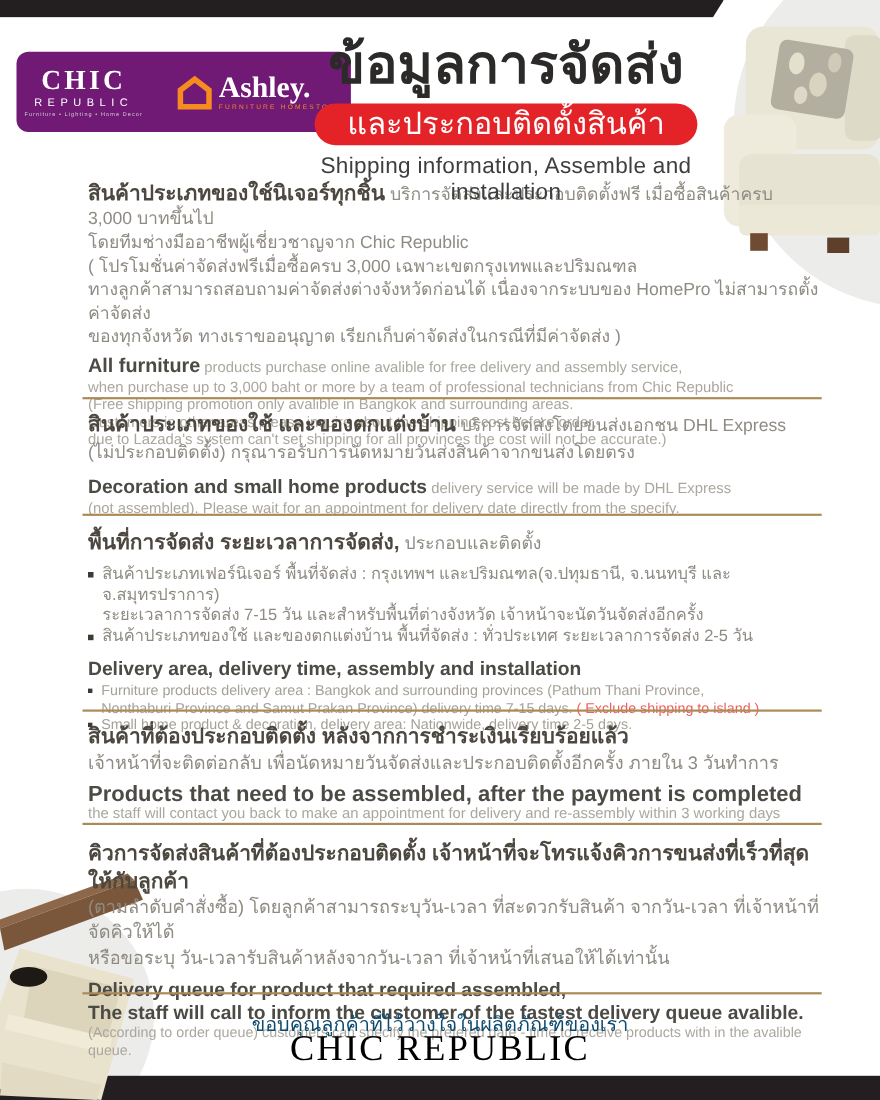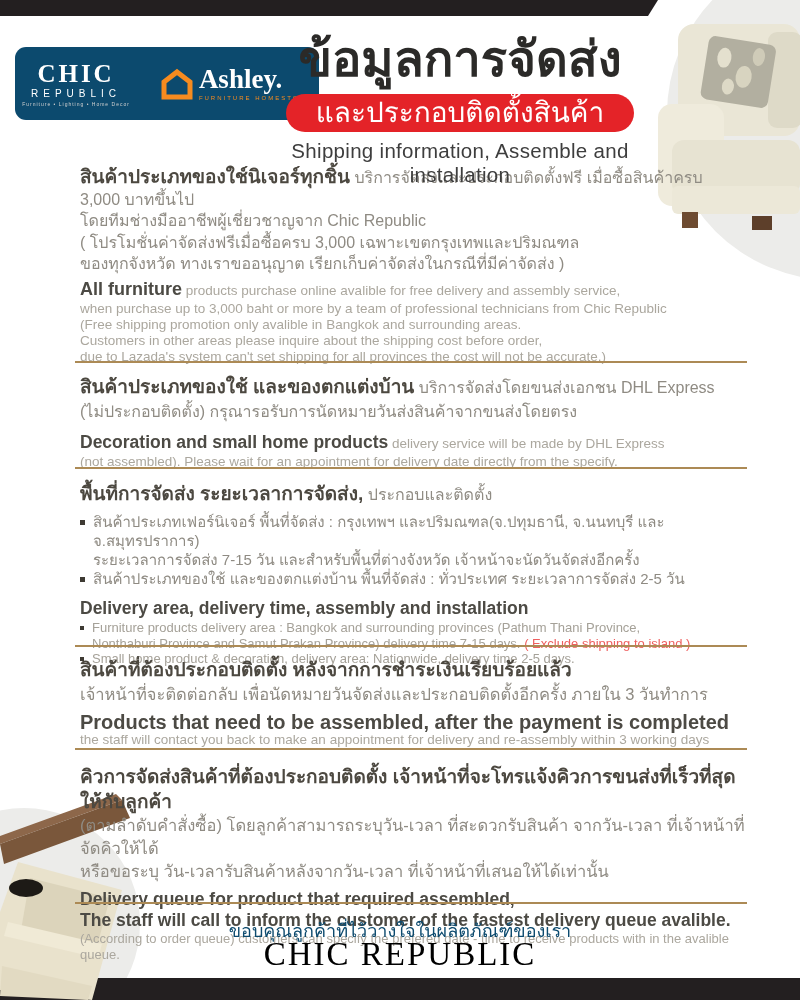--- a/index.html
+++ b/index.html
@@ -11,21 +11,21 @@
              clip-path: polygon(0 0, 100% 0, calc(100% - 10px) 100%, 0 100%); z-index: 5; }
   .bottom-bar { position: absolute; left: 0; top: 978px; width: 800px; height: 22px; background: #231f20; z-index: 2; }
   .circle-tr { position: absolute; width: 332px; height: 332px; border-radius: 50%;
                background: #ececea; top: -52px; left: 667px; z-index: 1; }
   .circle-bl { position: absolute; width: 232px; height: 232px; border-radius: 50%;
                background: #ececea; top: 808px; left: -92px; z-index: 1; }
   .sofa { position: absolute; top: 18px; right: 0; z-index: 2; }
   .shelf { position: absolute; top: 790px; left: 0; z-index: 3; }
 
   
-  .logo-box { position: absolute; left: 15px; top: 47px; width: 304px; height: 73px; background: #0c4a6e;
+  .logo-box { position: absolute; left: 15px; top: 47px; width: 304px; height: 73px; background: #701a75;
               border-radius: 11px; display: flex; align-items: center; justify-content: center; gap: 30px; z-index: 6; }
   .chic-logo { text-align: center; color: #fff; line-height: 1; }
   .chic-name { font-family: "Liberation Serif", "DejaVu Serif", serif; font-size: 25px; letter-spacing: 3px; font-weight: 700; }
   .chic-sub  { font-size: 10px; letter-spacing: 5px; margin-top: 3px; }
   .chic-tag  { font-size: 5px; letter-spacing: 1px; margin-top: 3px; color: #cfcfcf; }
   .ashley-logo { display: flex; align-items: center; gap: 5px; }
   .ashley-text { line-height: 1; }
   .ashley-name { font-family: "Liberation Serif", "DejaVu Serif", serif; color: #fff; font-size: 27px; font-weight: 700; }
   .ashley-sub  { color: #f68b1f; font-size: 6px; letter-spacing: 2px; margin-top: 2px; }
 
@@ -108,20 +108,21 @@
     <div><span class="badge">และประกอบติดตั้งสินค้า</span></div>
     <div class="subtitle">Shipping information, Assemble and installation</div>
   </div>
 
   <section class="sec" style="top:166px">
     <div class="thai">
       <div><span class="lead">สินค้าประเภทของใช์นิเจอร์ทุกชิ้น</span>
         <span>บริการจัดส่งและประกอบติดตั้งฟรี เมื่อซื้อสินค้าครบ 3,000 บาทขึ้นไป</span></div>
       <div>โดยทีมช่างมืออาชีพผู้เชี่ยวชาญจาก Chic Republic</div>
       <div>( โปรโมชั่นค่าจัดส่งฟรีเมื่อซื้อครบ 3,000 เฉพาะเขตกรุงเทพและปริมณฑล</div>
+      <div>ทางลูกค้าสามารถสอบถามค่าจัดส่งต่างจังหวัดก่อนได้ เนื่องจากระบบของ HomePro ไม่สามารถตั้งค่าจัดส่ง</div>
       <div>ของทุกจังหวัด ทางเราขออนุญาต เรียกเก็บค่าจัดส่งในกรณีที่มีค่าจัดส่ง )</div>
     </div>
     <div class="en">
       <div class="lead-line"><span class="lead">All furniture</span>
         <span>products purchase online avalible for free delivery and assembly service,</span></div>
       <div>when purchase up to 3,000 baht or more by a team of professional technicians from Chic Republic</div>
       <div>(Free shipping promotion only avalible in Bangkok and surrounding areas.</div>
       <div>Customers in other areas please inquire about the shipping cost before order,</div>
       <div>due to Lazada's system can't set shipping for all provinces the cost will not be accurate.)</div>
     </div>

